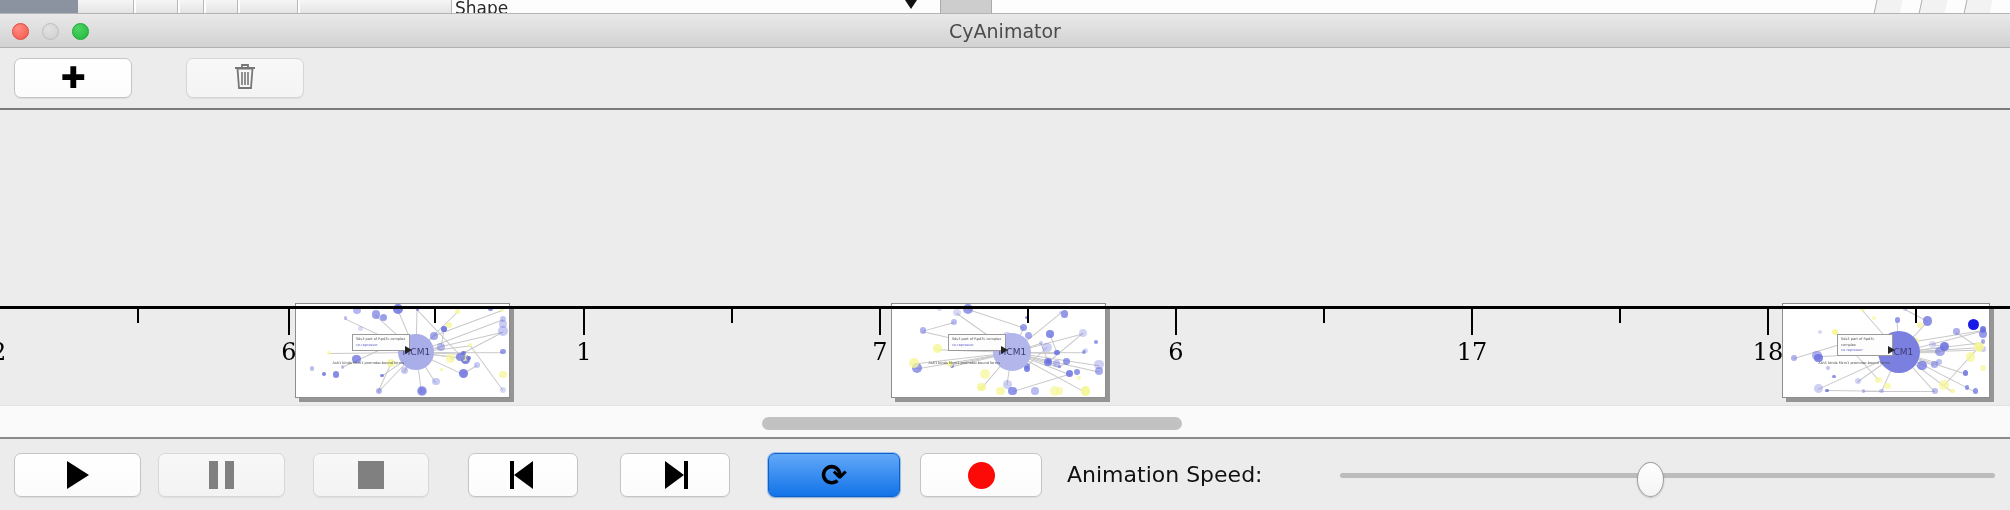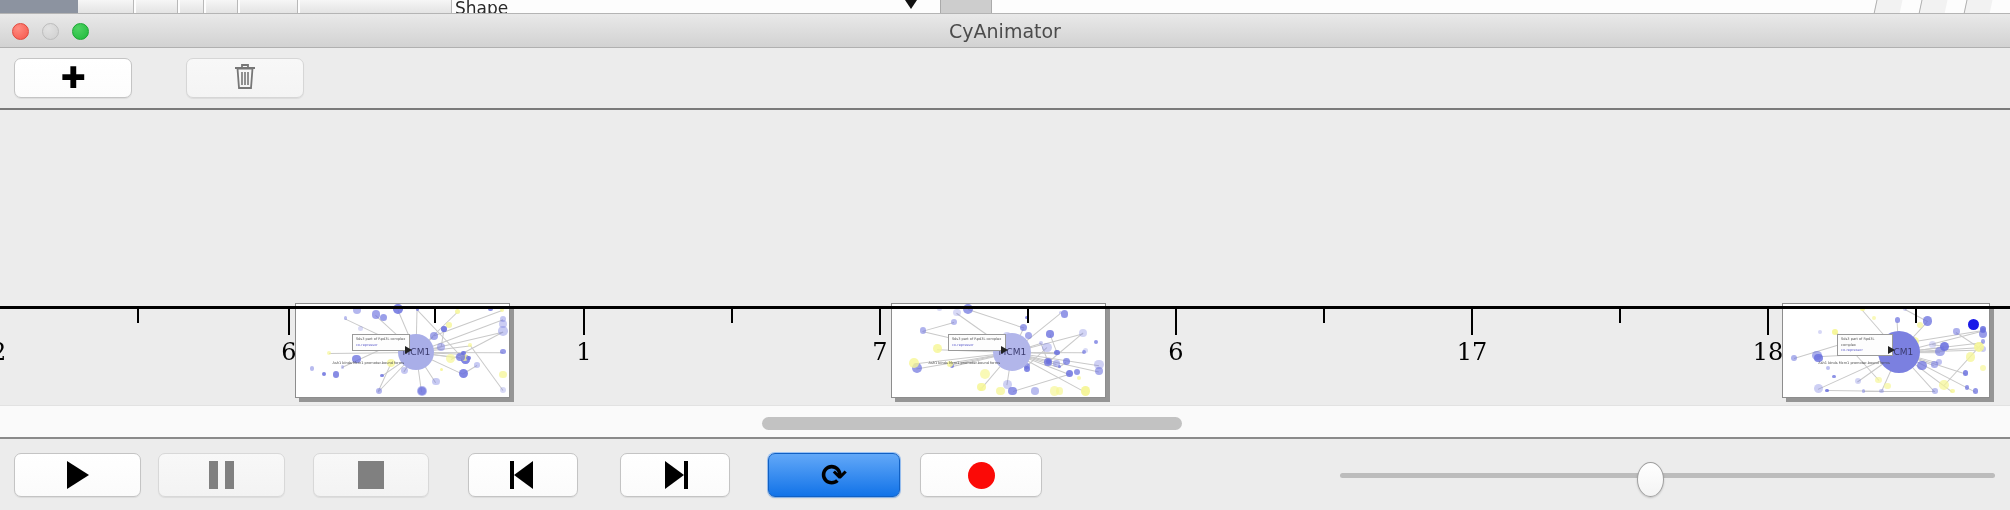--- a/index.html
+++ b/index.html
@@ -573,19 +573,20 @@
     </div>
     <div class="pbtn enabled" id="btn-next">
       <span class="g-next"></span>
     </div>
     <div class="pbtn active" id="btn-loop">
       <span class="g-loop">⟳</span>
     </div>
     <div class="pbtn enabled" id="btn-record">
       <span class="g-record"></span>
     </div>
+    <div class="speed-label">Animation Speed:</div>
     <div class="slider">
       <div class="slider-track"></div>
       <div class="slider-thumb"></div>
     </div>
   </div>
 
 </div>
 
 </body></html>

